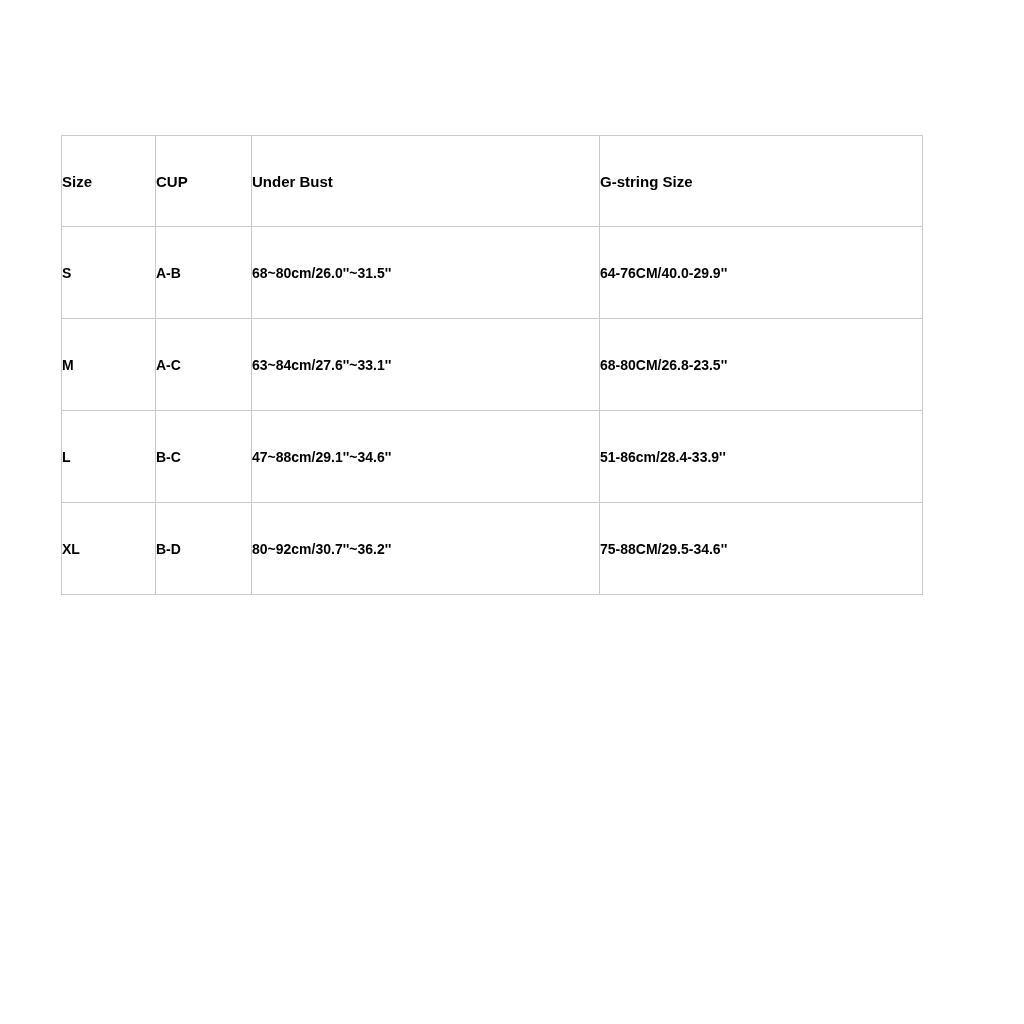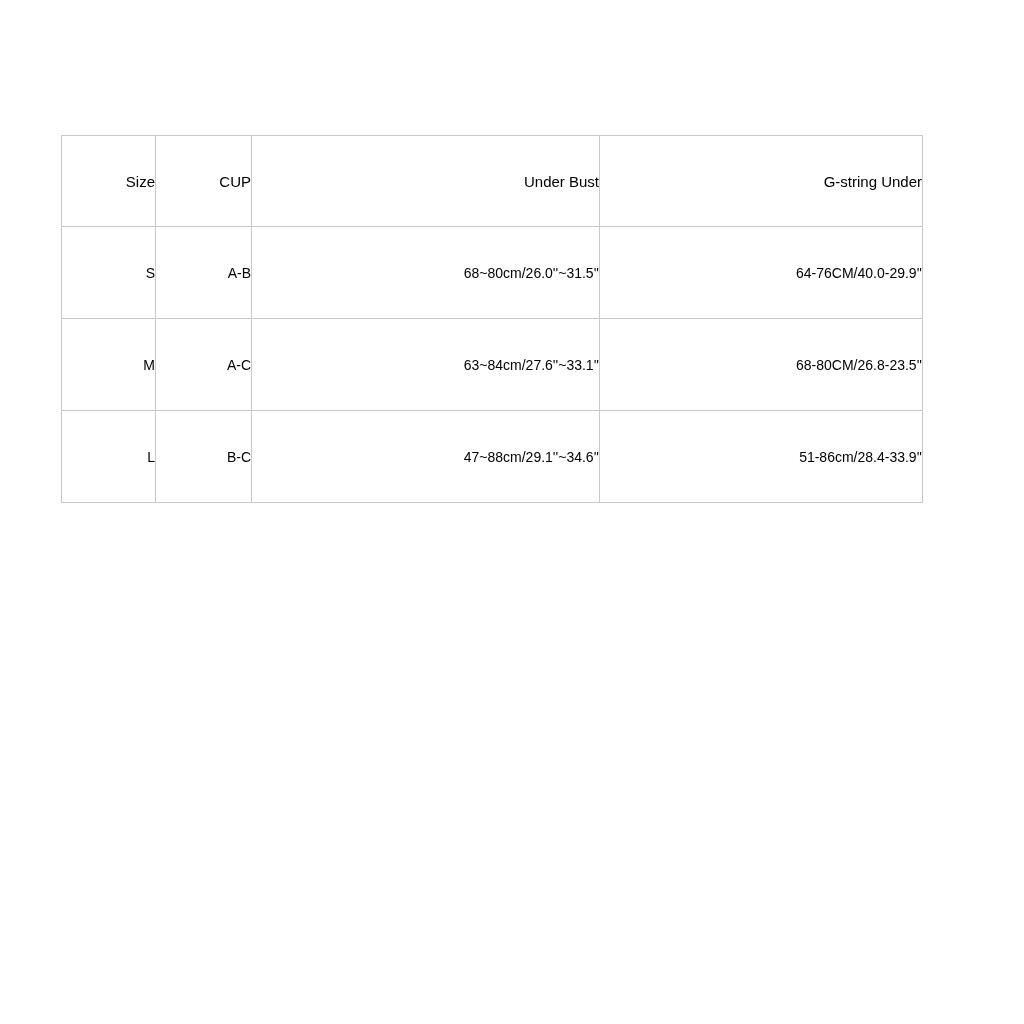--- a/index.html
+++ b/index.html
@@ -17,23 +17,23 @@
   .size-chart {
     position: absolute;
     left: 61px;
     top: 135px;
     width: 861px;
     border-collapse: collapse;
     table-layout: fixed;
   }
   .size-chart td, .size-chart th {
     border: 1px solid #c9c9c9;
-    text-align: right;
+    text-align: left;
     vertical-align: middle;
-    font-weight: normal;
+    font-weight: bold;
     color: #000000;
     padding: 0;
   }
   .size-chart thead th {
     height: 90px;
     font-size: 15px;
   }
   .size-chart tbody td {
     height: 91px;
     font-size: 14px;
@@ -55,21 +55,21 @@
     <col class="c-size">
     <col class="c-cup">
     <col class="c-bust">
     <col class="c-waist">
   </colgroup>
   <thead>
     <tr>
       <th>Size</th>
       <th>CUP</th>
       <th>Under Bust</th>
-      <th>G-string Under</th>
+      <th>G-string Size</th>
     </tr>
   </thead>
   <tbody>
     <tr>
       <td class="cell-size">S</td>
       <td class="cell-cup">A-B</td>
       <td class="cell-meas">68~80cm/26.0''~31.5''</td>
       <td class="cell-meas">64-76CM/40.0-29.9''</td>
     </tr>
     <tr>
@@ -77,14 +77,20 @@
       <td class="cell-cup">A-C</td>
       <td class="cell-meas">63~84cm/27.6''~33.1''</td>
       <td class="cell-meas">68-80CM/26.8-23.5''</td>
     </tr>
     <tr>
       <td class="cell-size">L</td>
       <td class="cell-cup">B-C</td>
       <td class="cell-meas">47~88cm/29.1''~34.6''</td>
       <td class="cell-meas">51-86cm/28.4-33.9''</td>
     </tr>
+    <tr>
+      <td class="cell-size">XL</td>
+      <td class="cell-cup">B-D</td>
+      <td class="cell-meas">80~92cm/30.7''~36.2''</td>
+      <td class="cell-meas">75-88CM/29.5-34.6''</td>
+    </tr>
   </tbody>
 </table>
 
 </body></html>

